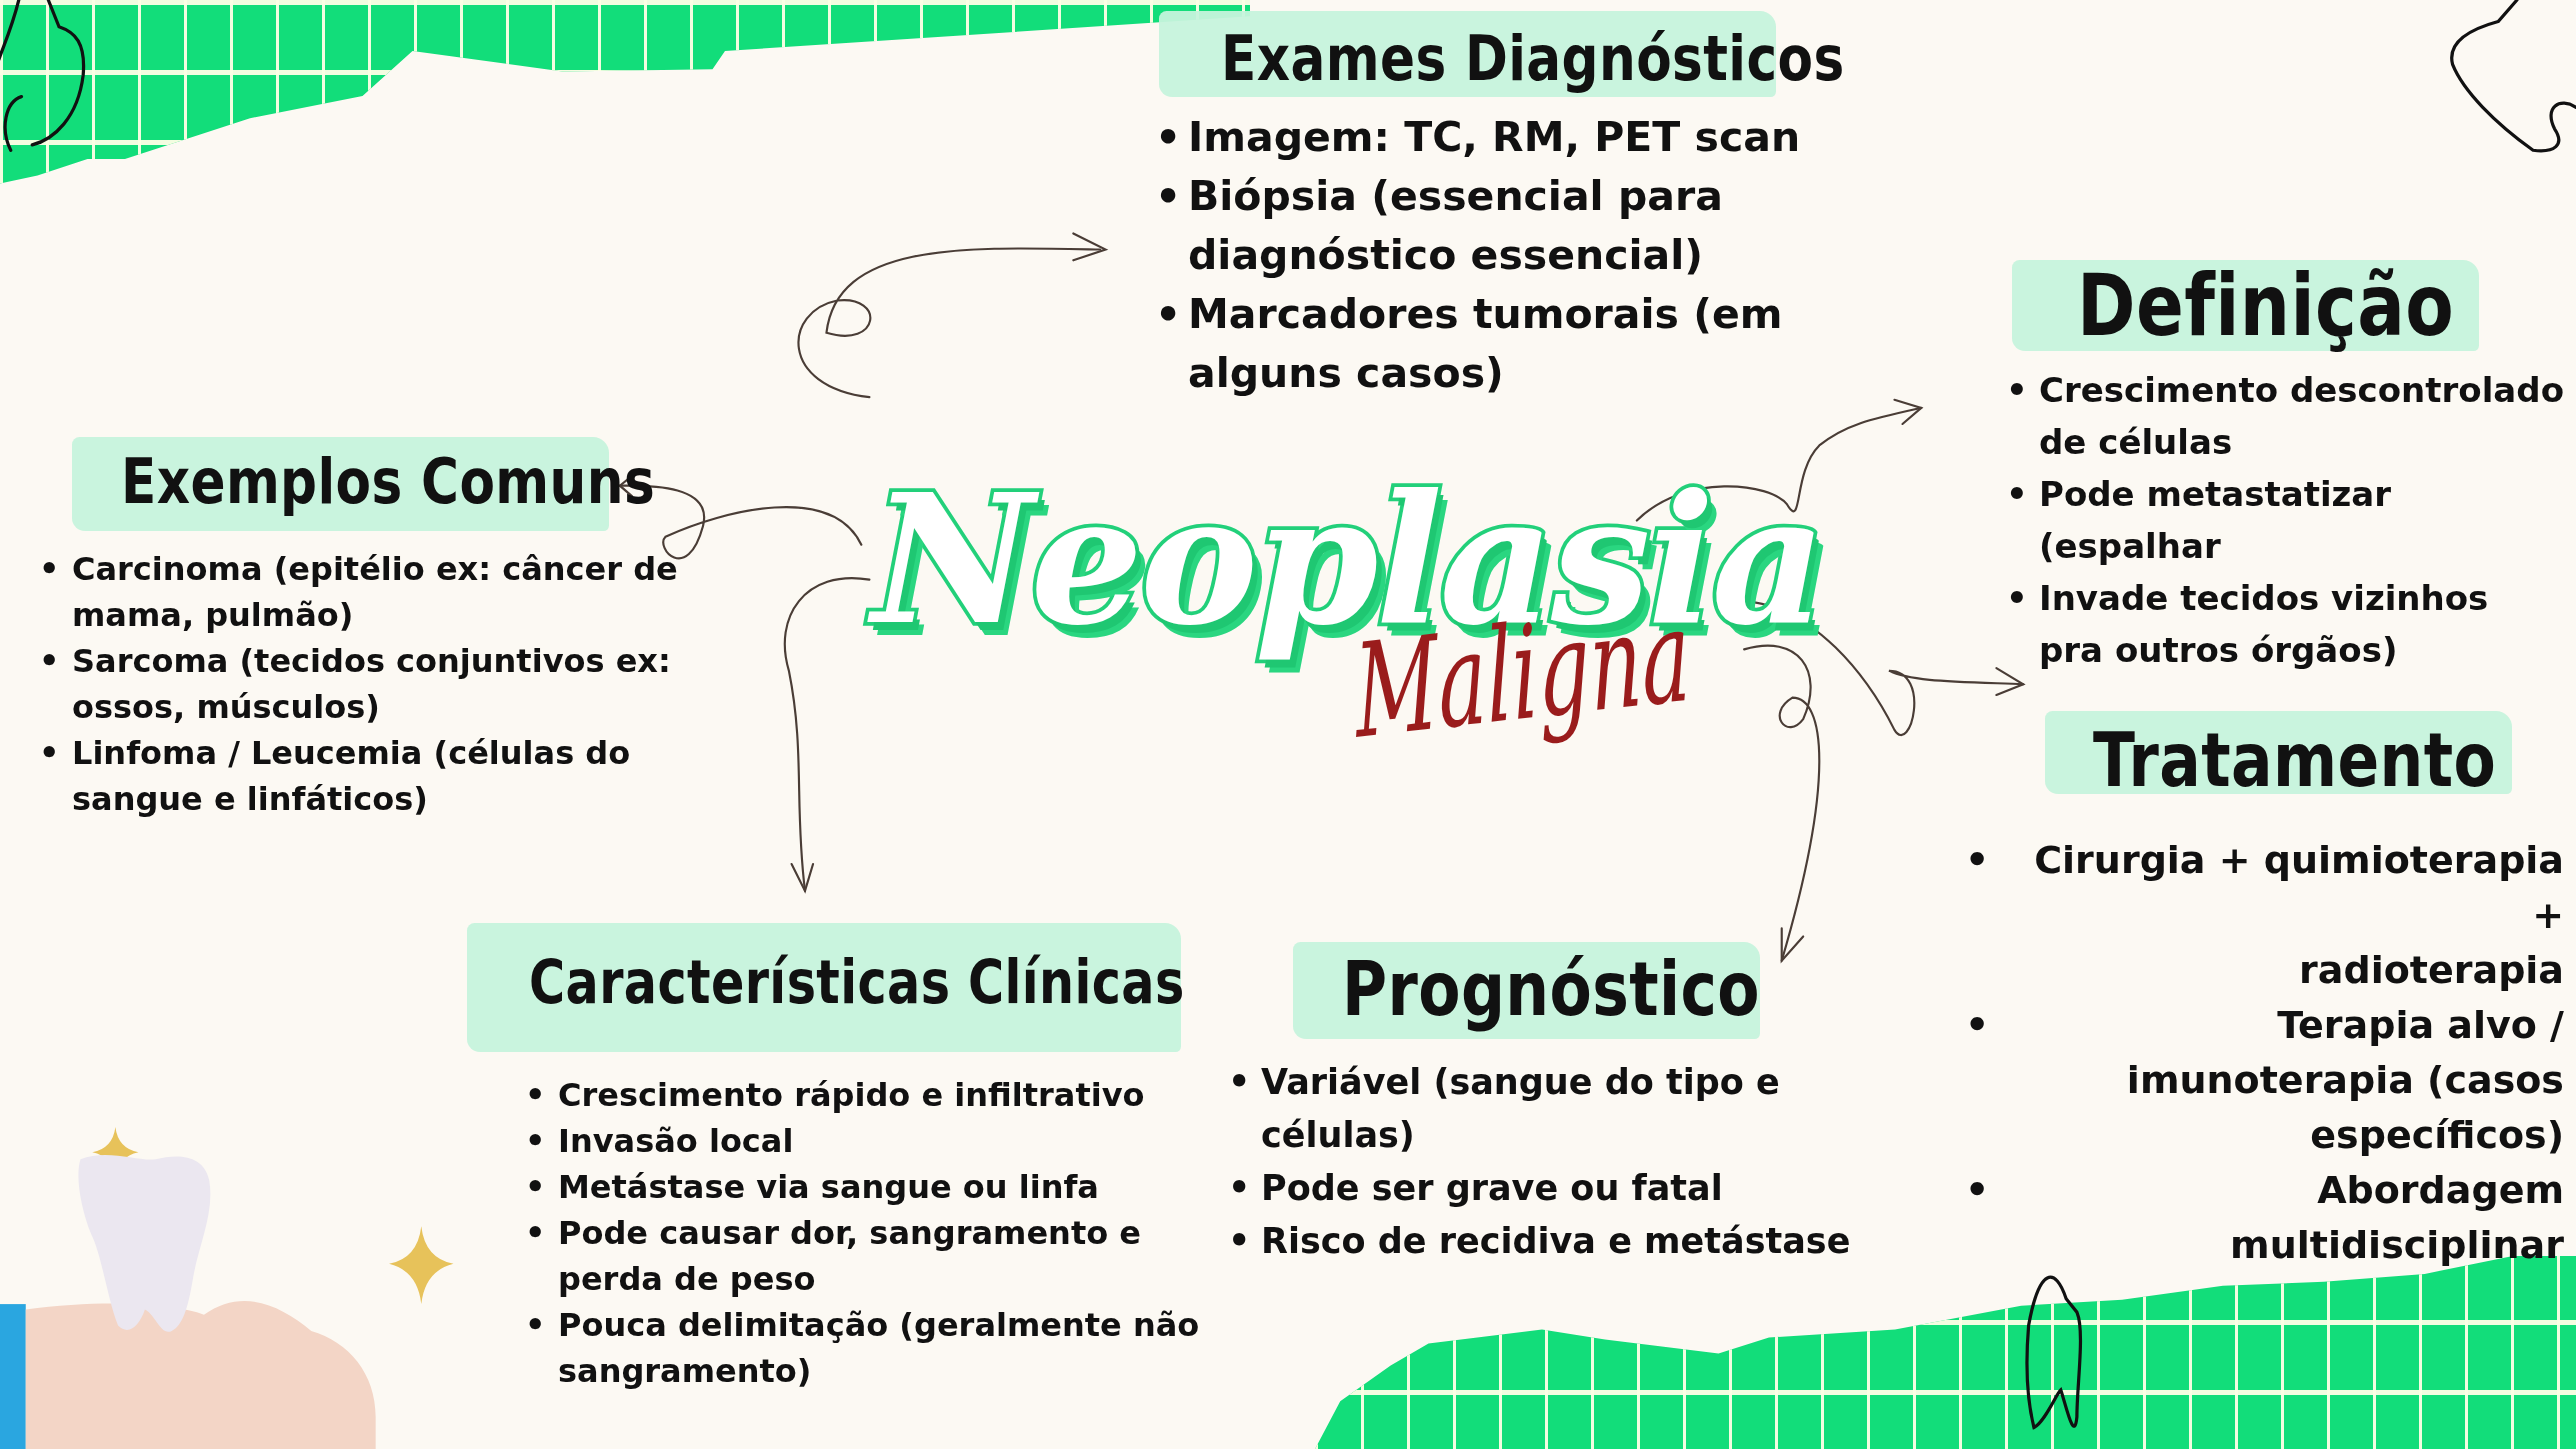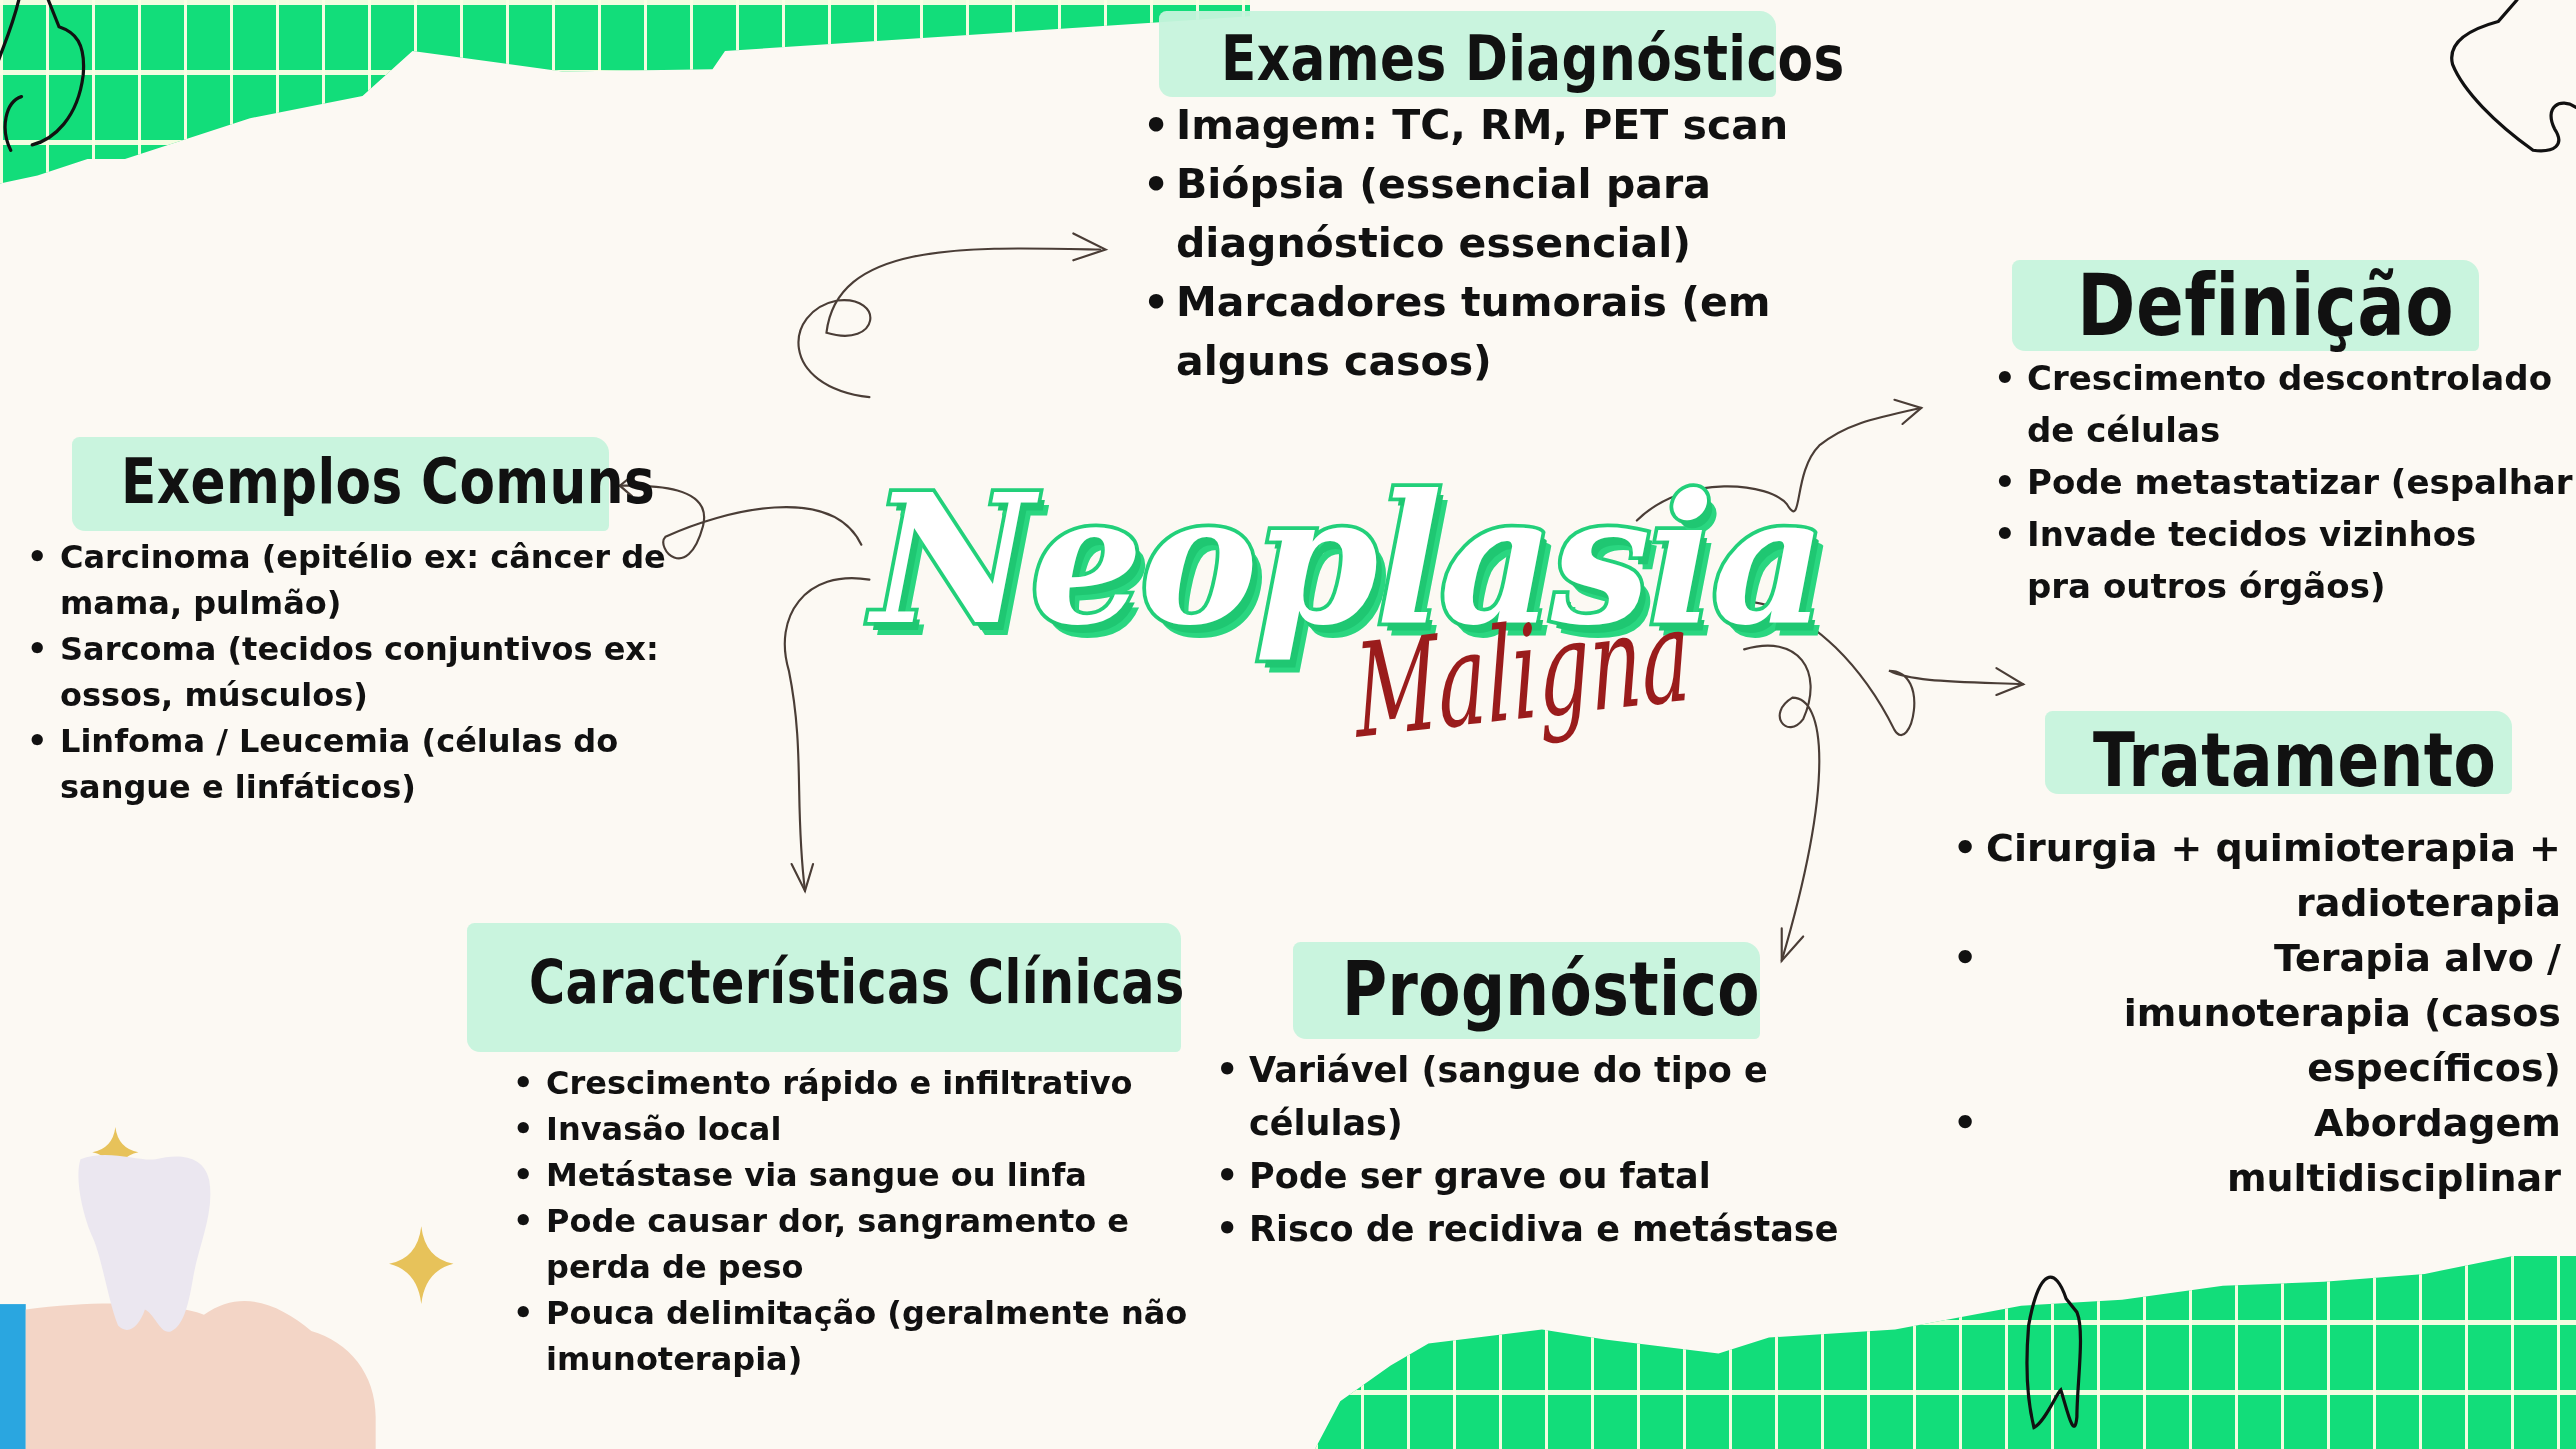--- a/index.html
+++ b/index.html
@@ -2,21 +2,21 @@
 <html style="font-size:8.6px"><head>
 <meta charset="utf-8">
 <style>
   html, body { margin:0; padding:0; }
   body { width:2576px; height:1449px; position:relative; overflow:hidden; background:#fcf9f3; font-family:"DejaVu Sans", sans-serif; color:#111; }
   .grid-band { position:absolute; background-color:#12dd7a;
     background-image: linear-gradient(to right, rgba(255,255,230,0.95) 0 3.2px, transparent 3.2px), linear-gradient(to bottom, rgba(255,255,230,0.95) 0 5.4px, transparent 5.4px);
     background-size: 46px 100%, 100% 70px; }
   .tag { position:absolute; background:#c6f3dc; border-radius:7.5px 16px 5.4px 13px; opacity:0.95; }
   .title { position:absolute; font-family:"DejaVu Sans", sans-serif; font-weight:bold; color:#111; white-space:nowrap; letter-spacing:0.5px; transform:scaleX(0.82); transform-origin:left top; }
-  ul.blist { position:absolute; margin:0; padding:0; list-style:none; font-family:"DejaVu Sans", sans-serif; font-weight:bold; color:#111; }
+  ul.blist { position:absolute; margin:12px; padding:0; list-style:none; font-family:"DejaVu Sans", sans-serif; font-weight:bold; color:#111; }
   ul.blist li { position:relative; padding-left:33px; }
   ul.blist li::before { content:"•"; position:absolute; left:0; top:0; }
   .neo { position:absolute; font-family:"DejaVu Serif", serif; font-weight:bold; font-style:italic; color:#fff; white-space:nowrap;
     -webkit-text-stroke: 7.5px #22d07a; paint-order: stroke fill; text-shadow: 5.4px 7.5px 0 #1fc772, 9.7px 13px 0 #2ad680; letter-spacing:-3.2px;margin-left:8px; }
   .maligna { position:absolute; font-family:"DejaVu Serif", serif; font-style:italic; color:#9a1c1c; white-space:nowrap; transform: scaleY(1.6) rotate(-4deg); transform-origin:left top; }
   svg.deco { position:absolute; left:0; top:0; overflow:visible; }
 </style>
 </head>
 <body>
 
@@ -111,21 +111,21 @@
 </ul>
 
 <div class="title" style="left:529px; top:947px; font-size:60px;">Características Clínicas</div>
 <ul class="blist" style="left:513px; top:1060px; font-size:32px; line-height:46px;">
   <li>Crescimento rápido e infiltrativo</li>
   <li>Invasão local</li>
   <li>Metástase via sangue ou linfa</li>
   <li>Pode causar dor, sangramento e</li>
   <li class="cont">perda de peso</li>
   <li>Pouca delimitação (geralmente não</li>
-  <li class="cont">imunoterapia)</li>
+  <li class="cont">sangramento)</li>
 </ul>
 
 <div class="title" style="left:1342px; top:945px; font-size:75px;">Prognóstico</div>
 <ul class="blist" style="left:1216px; top:1044px; font-size:35px; line-height:53px;">
   <li>Variável (sangue do tipo e</li>
   <li class="cont">células)</li>
   <li>Pode ser grave ou fatal</li>
   <li>Risco de recidiva e metástase</li>
 </ul>
 

